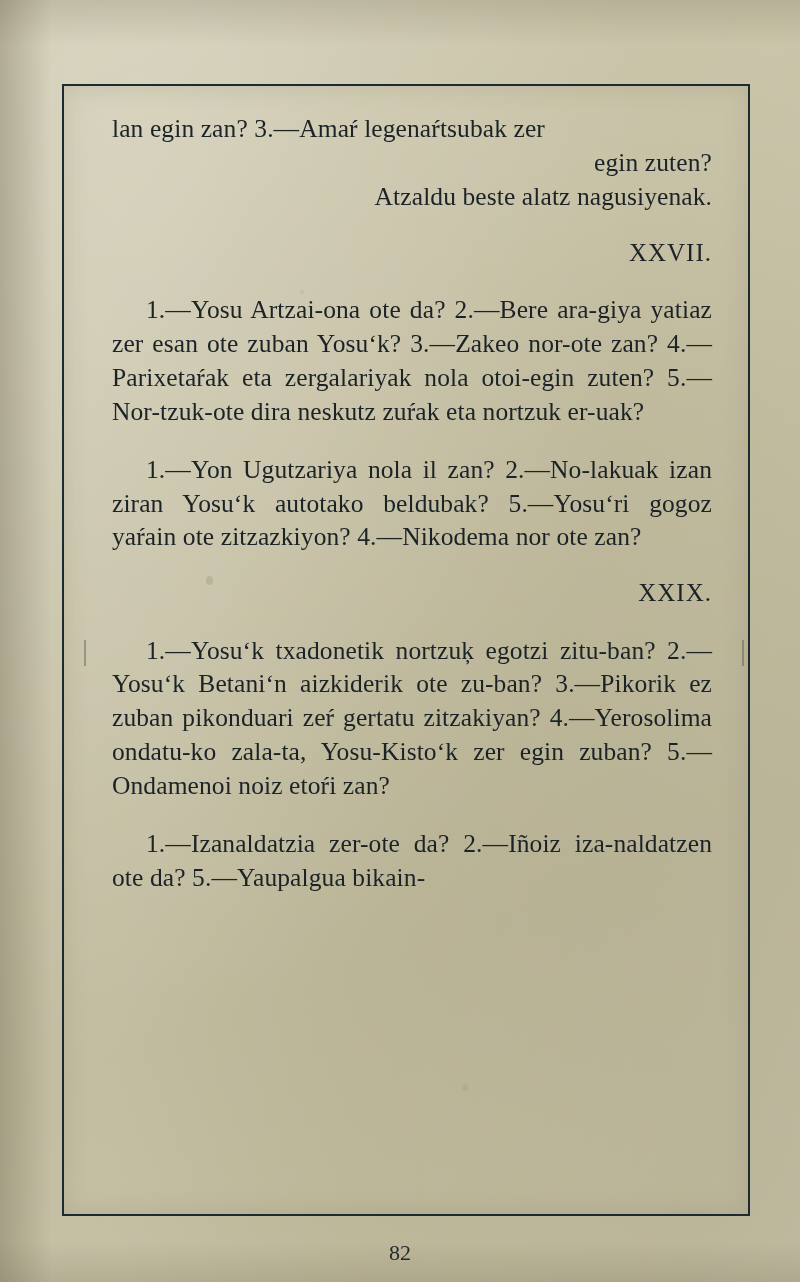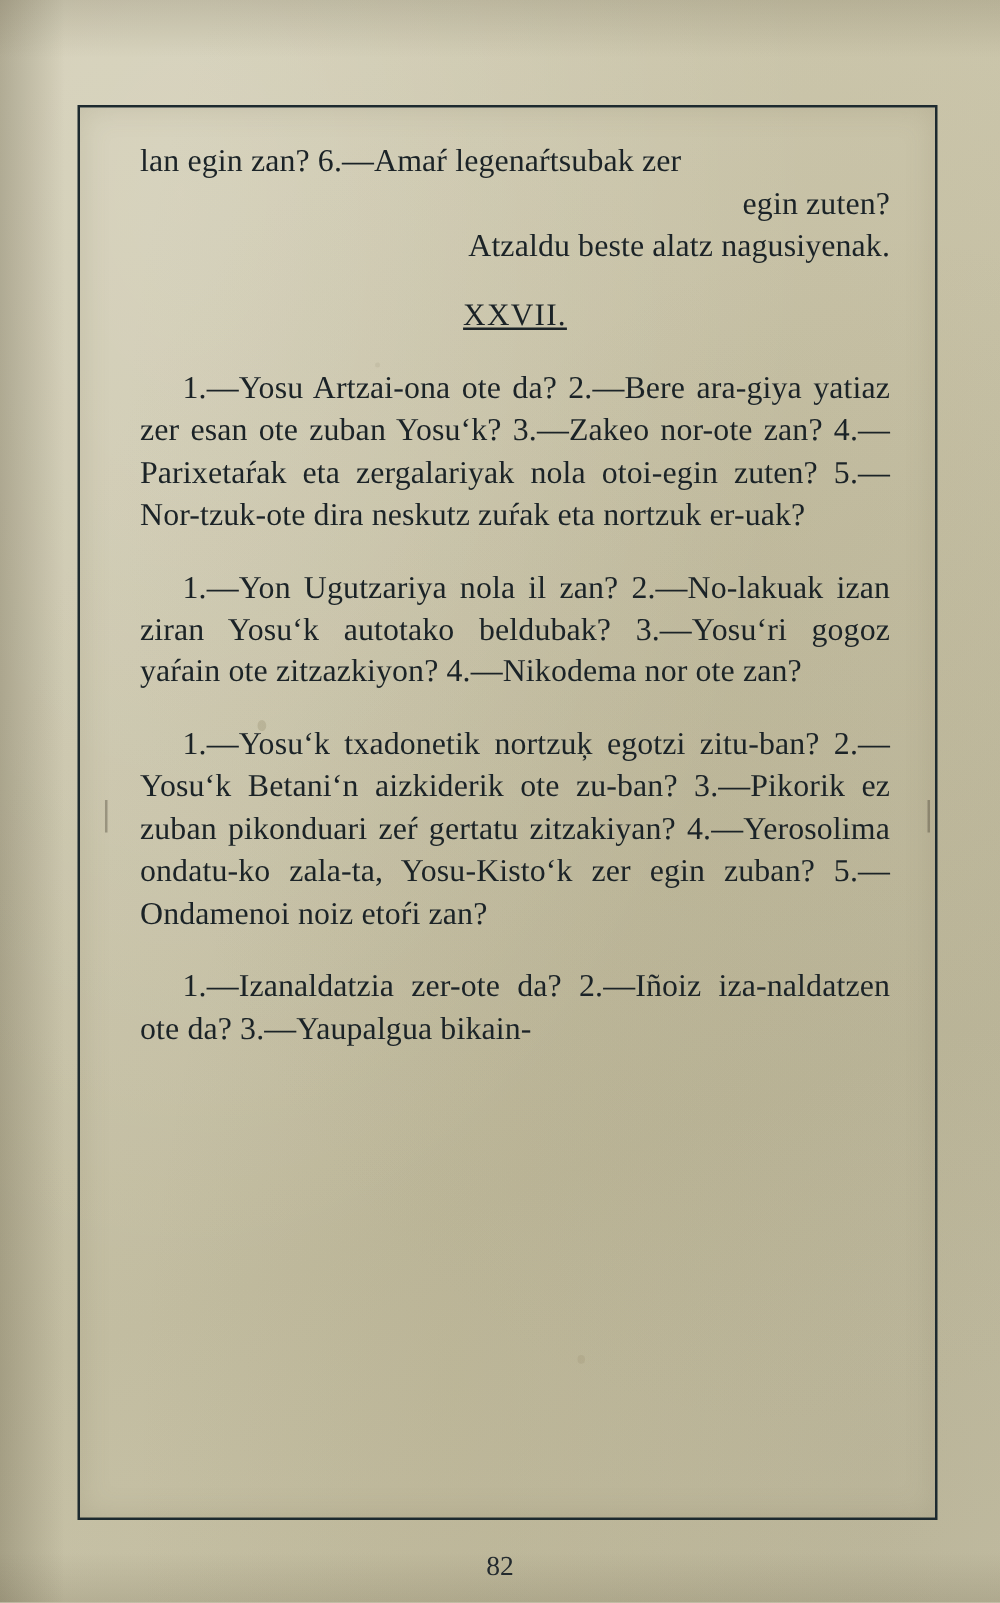--- a/index.html
+++ b/index.html
@@ -60,25 +60,23 @@
     text-align: right;
   }
   .just {
     text-align: justify;
     text-align-last: left;
   }
   .indent {
     text-indent: 34px;
   }
   .section-head {
-    text-align: center;
     margin: 22px 0 18px 0;
     font-size: 25px;
     letter-spacing: 1px;
-    text-decoration: underline;
   }
   .para-block {
     margin-bottom: 0;
     margin-top: 24px;
   }
   .folio {
     position: absolute;
     top: 1240px;
     left: 0;
     width: 800px;
@@ -123,28 +121,29 @@
 
 <div class="frame">
   <div class="frame-inner-shadow"></div>
 </div>
 
 <div class="margin-tick" style="left:84px;top:640px;"></div>
 <div class="margin-tick" style="left:742px;top:640px;"></div>
 
 <div class="content">
 
-  <p class="just">lan egin zan?  6.—Amaŕ legenaŕtsubak zer</p>
+  <p class="just">lan egin zan?  3.—Amaŕ legenaŕtsubak zer</p>
   <p>egin zuten?</p>
   <p class="indent">Atzaldu beste alatz nagusiyenak.</p>
 
   <p class="section-head">XXVII.</p>
   <p class="just indent para-block">1.—Yosu Artzai-ona ote da?  2.—Bere ara-giya yatiaz zer esan ote zuban Yosu‘k? 3.—Zakeo nor-ote zan?  4.—Parixetaŕak eta zergalariyak nola otoi-egin zuten?  5.—Nor-tzuk-ote dira neskutz zuŕak eta nortzuk er-uak?</p>
 
-  <p class="just indent para-block">1.—Yon Ugutzariya nola il zan?  2.—No-lakuak izan ziran Yosu‘k autotako beldubak? 3.—Yosu‘ri gogoz yaŕain ote zitzazkiyon? 4.—Nikodema nor ote zan?</p>
+  <p class="just indent para-block">1.—Yon Ugutzariya nola il zan?  2.—No-lakuak izan ziran Yosu‘k autotako beldubak? 5.—Yosu‘ri gogoz yaŕain ote zitzazkiyon? 4.—Nikodema nor ote zan?</p>
 
+  <p class="section-head">XXIX.</p>
   <p class="just indent para-block">1.—Yosu‘k txadonetik nortzuķ egotzi zitu-ban?  2.—Yosu‘k Betani‘n aizkiderik ote zu-ban?  3.—Pikorik ez zuban pikonduari zeŕ gertatu zitzakiyan?  4.—Yerosolima ondatu-ko zala-ta, Yosu-Kisto‘k zer egin zuban? 5.—Ondamenoi noiz etoŕi zan?</p>
 
-  <p class="just indent para-block">1.—Izanaldatzia zer-ote da?  2.—Iñoiz iza-naldatzen ote da?  3.—Yaupalgua bikain-</p>
+  <p class="just indent para-block">1.—Izanaldatzia zer-ote da?  2.—Iñoiz iza-naldatzen ote da?  5.—Yaupalgua bikain-</p>
 
 </div>
 
 <div class="folio">82</div>
 
 </body></html>

